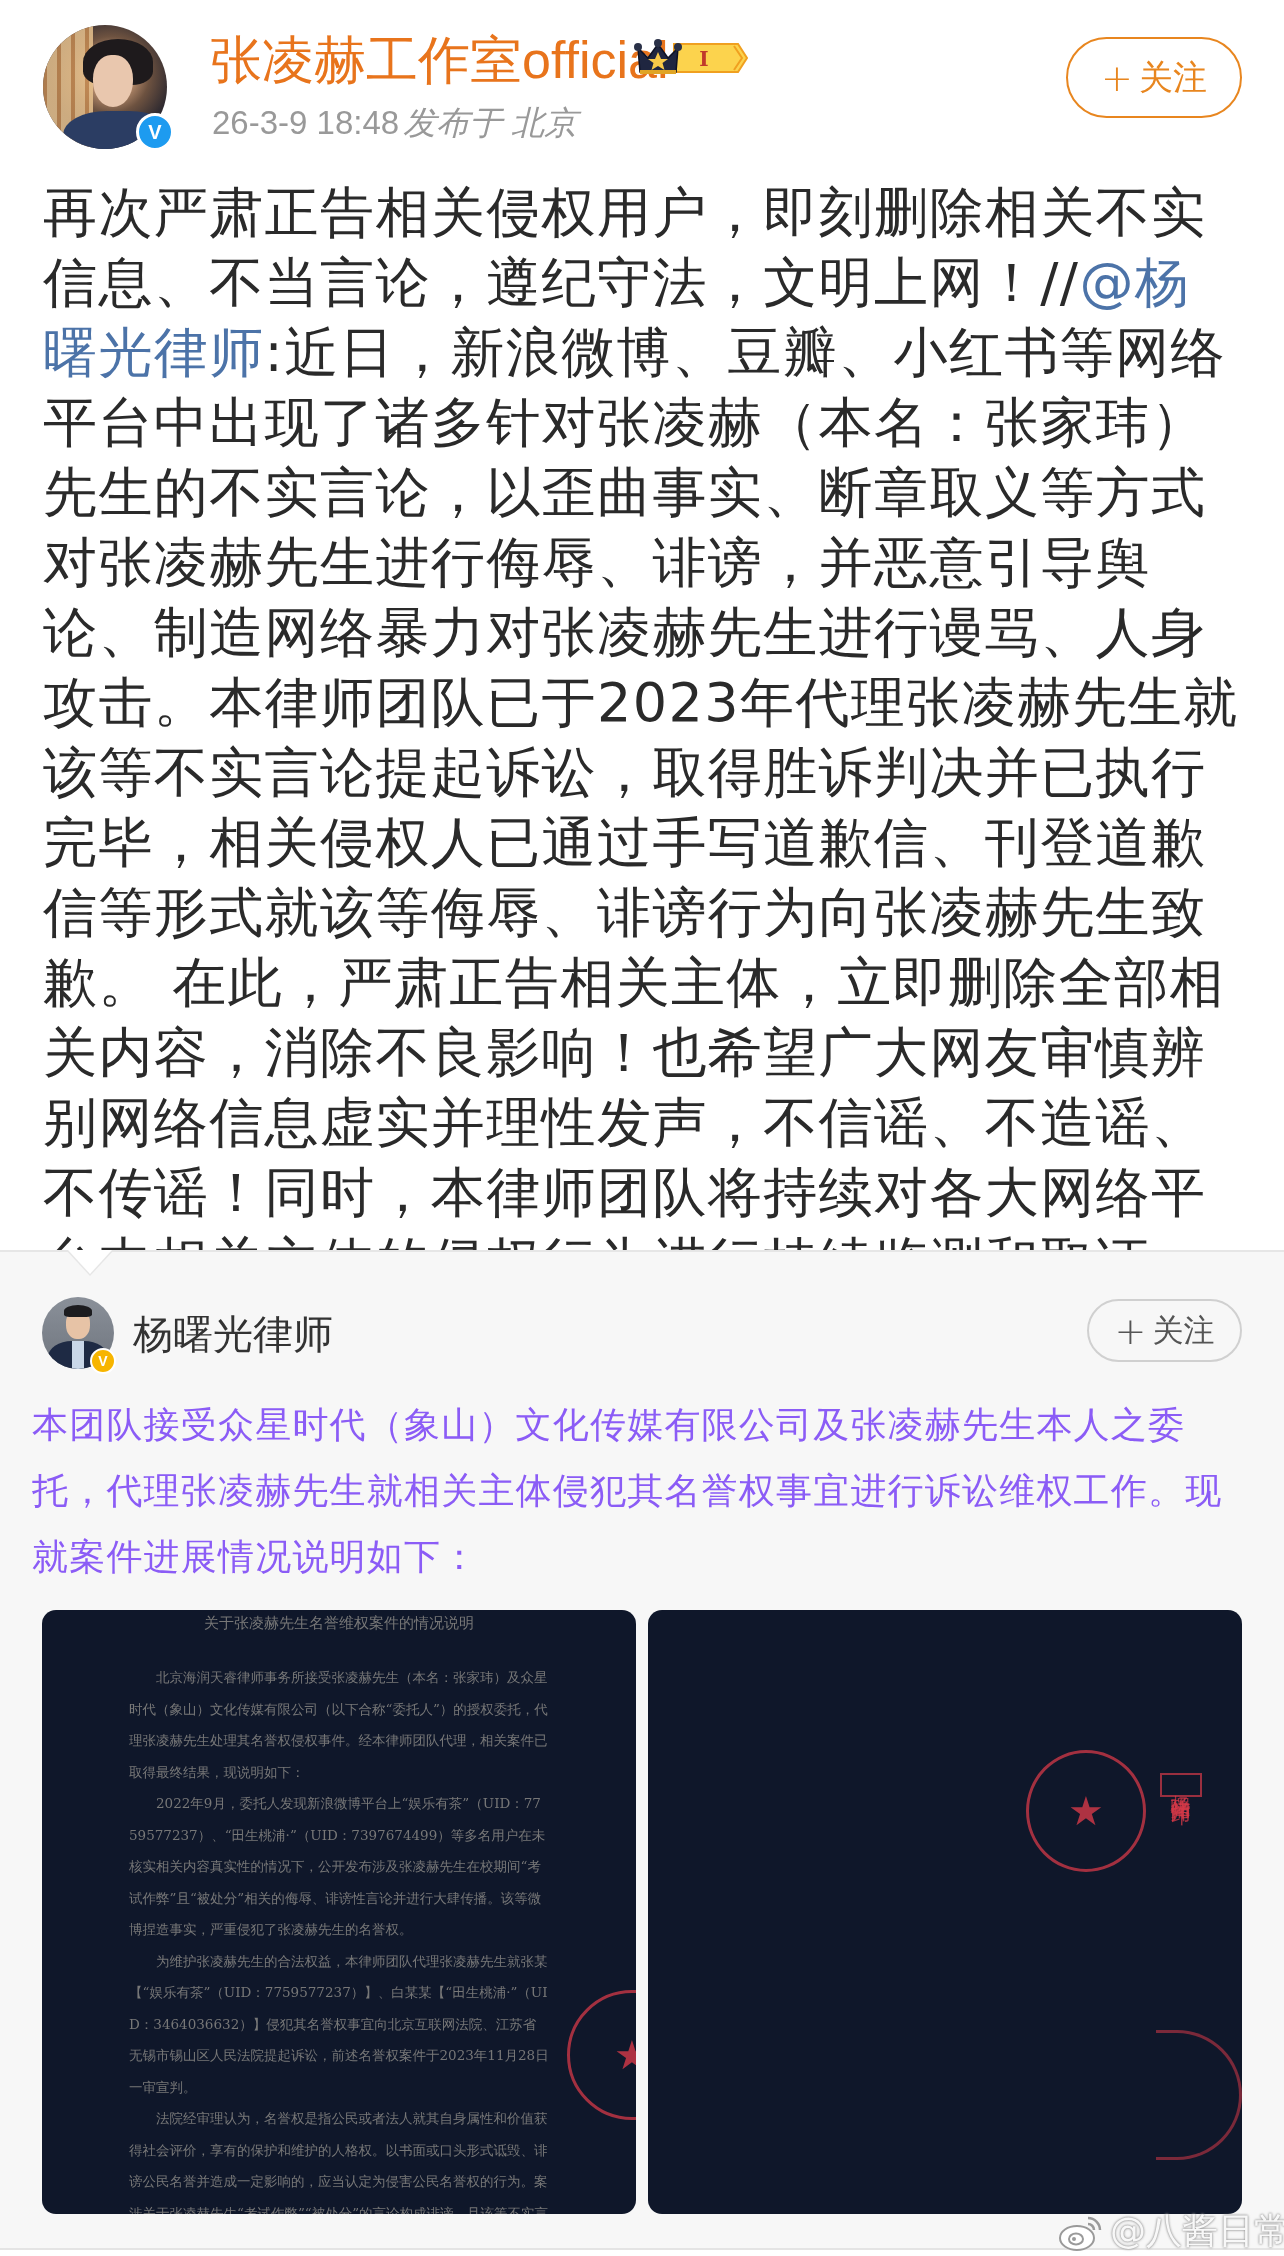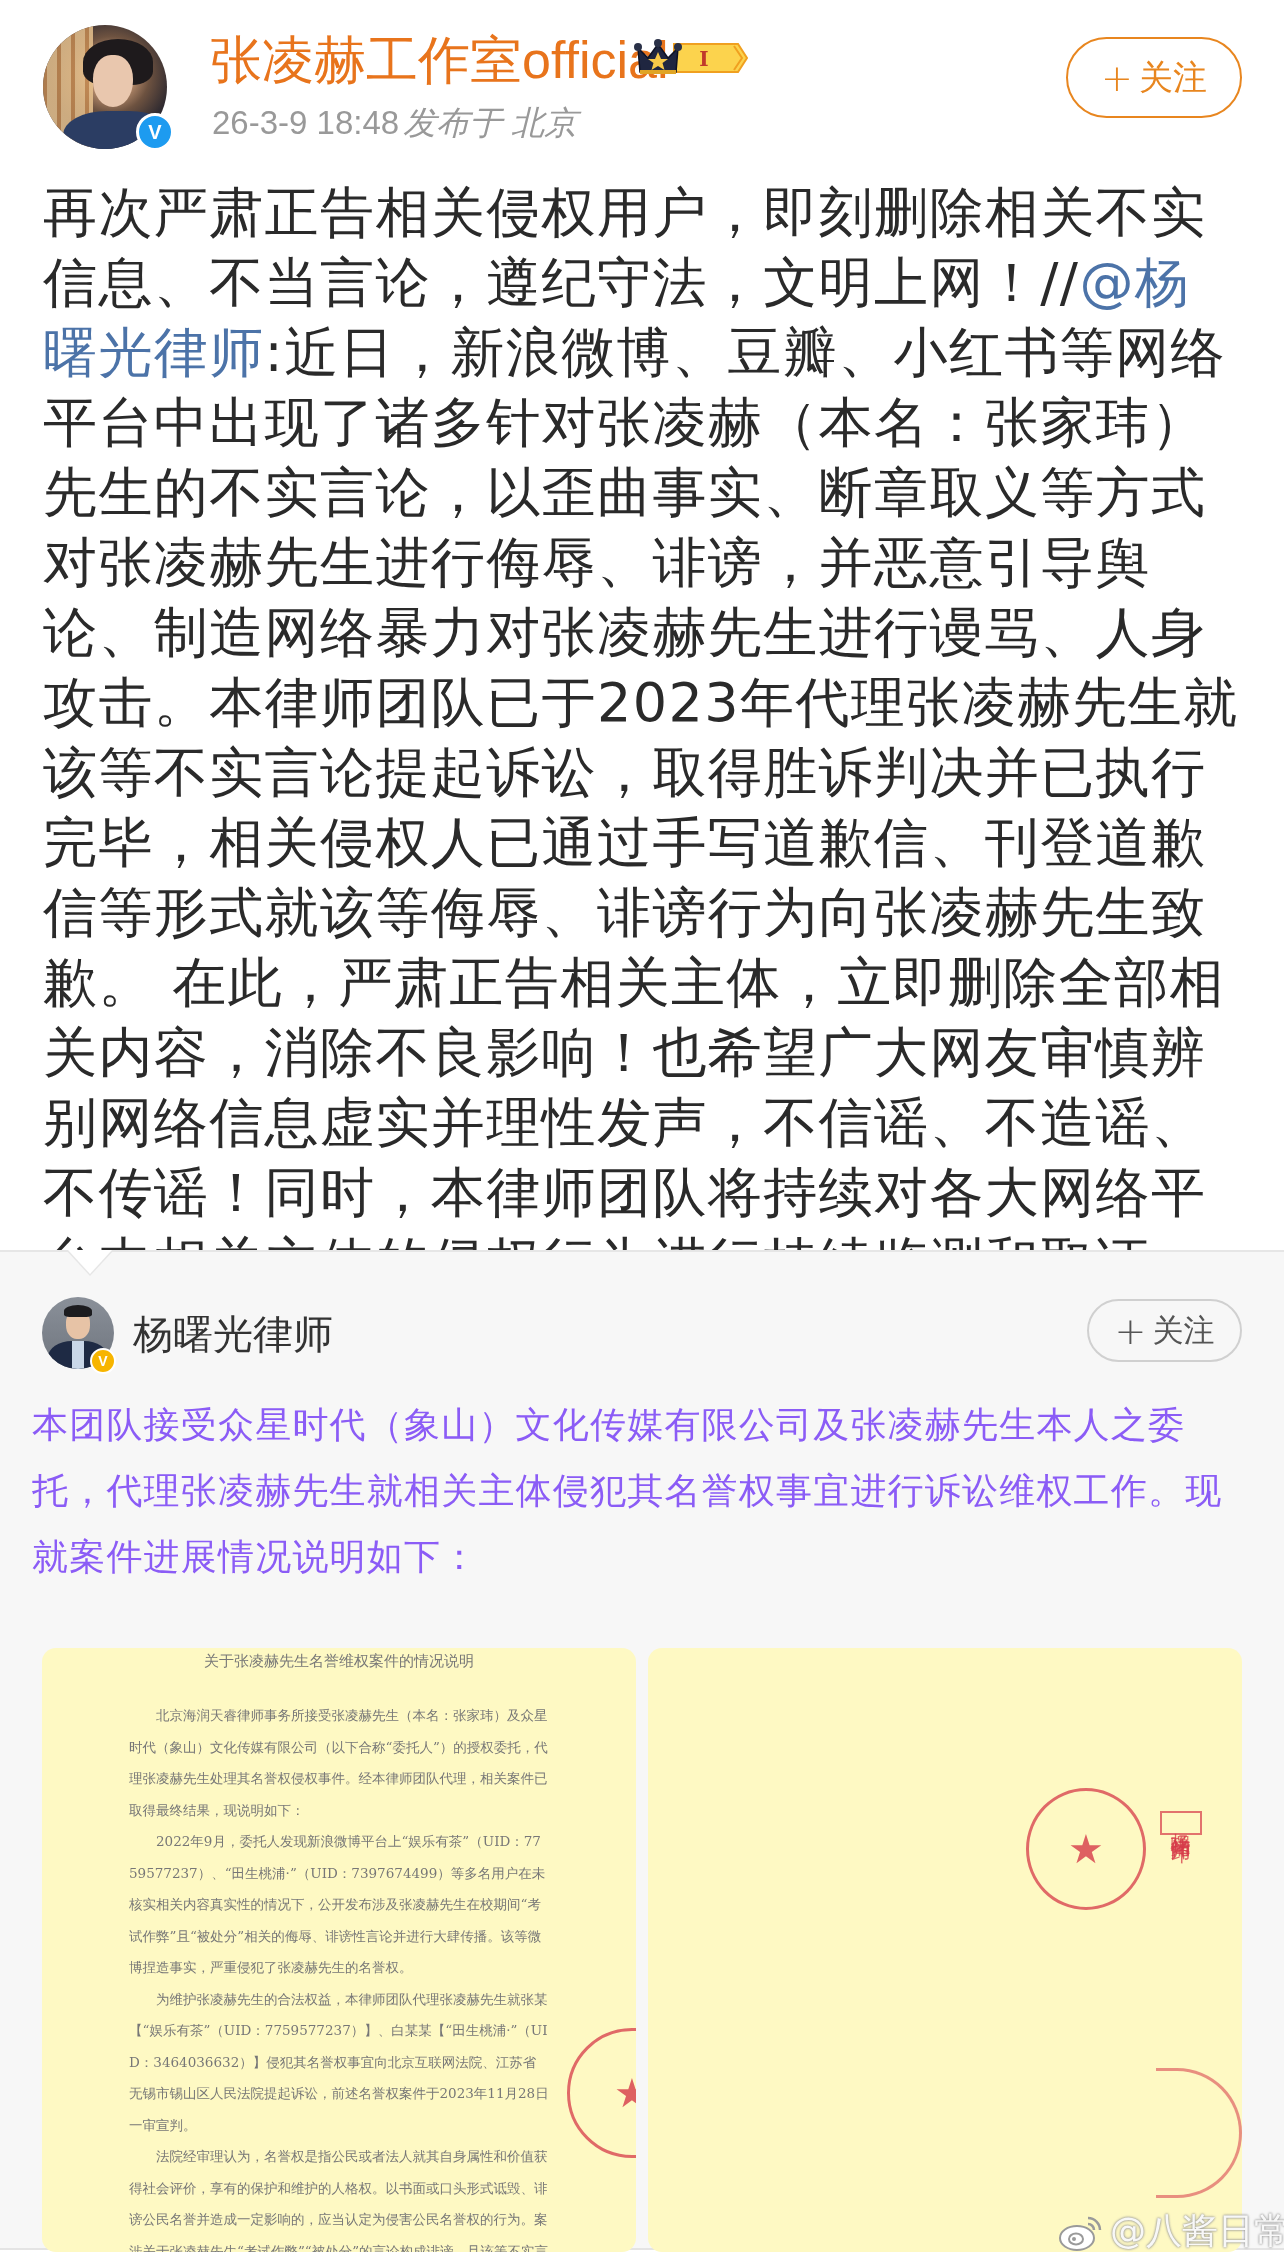--- a/index.html
+++ b/index.html
@@ -94,21 +94,21 @@
     border: 2px solid #d0d0d0; background: #f7f7f7; color: #555; font-size: 31px;
     display: flex; align-items: center; justify-content: center; cursor: pointer;
   }
   .quote-text {
     position: absolute; left: 32px; top: 140px; width: 1200px;
     font-size: 36px; line-height: 66px; color: #8b5cf6; letter-spacing: 1.2px; word-break: break-all;
   }
 
   
   .doc-img {
-    position: absolute; top: 396px; width: 594px; height: 604px; background: #fef9c3; border-radius: 14px; overflow: hidden;
+    position: absolute; top: 358px; width: 594px; height: 604px; background: #0f172a; border-radius: 14px; overflow: hidden;
     cursor: pointer;
   }
   .doc-img.left { left: 42px; }
   .doc-img.right { left: 648px; }
   .doc-title {
     position: absolute; left: 0; width: 100%; top: 4px; text-align: center; font-size: 15px; color: #777;
     font-family: "DejaVu Serif", "Liberation Serif", serif;
   }
   .doc-lines { position: absolute; left: 87px; right: 87px; top: 52px; font-size: 13.5px; line-height: 31.5px; color: #777;
     font-family: "DejaVu Serif", "Liberation Serif", serif; word-break: break-all; }

